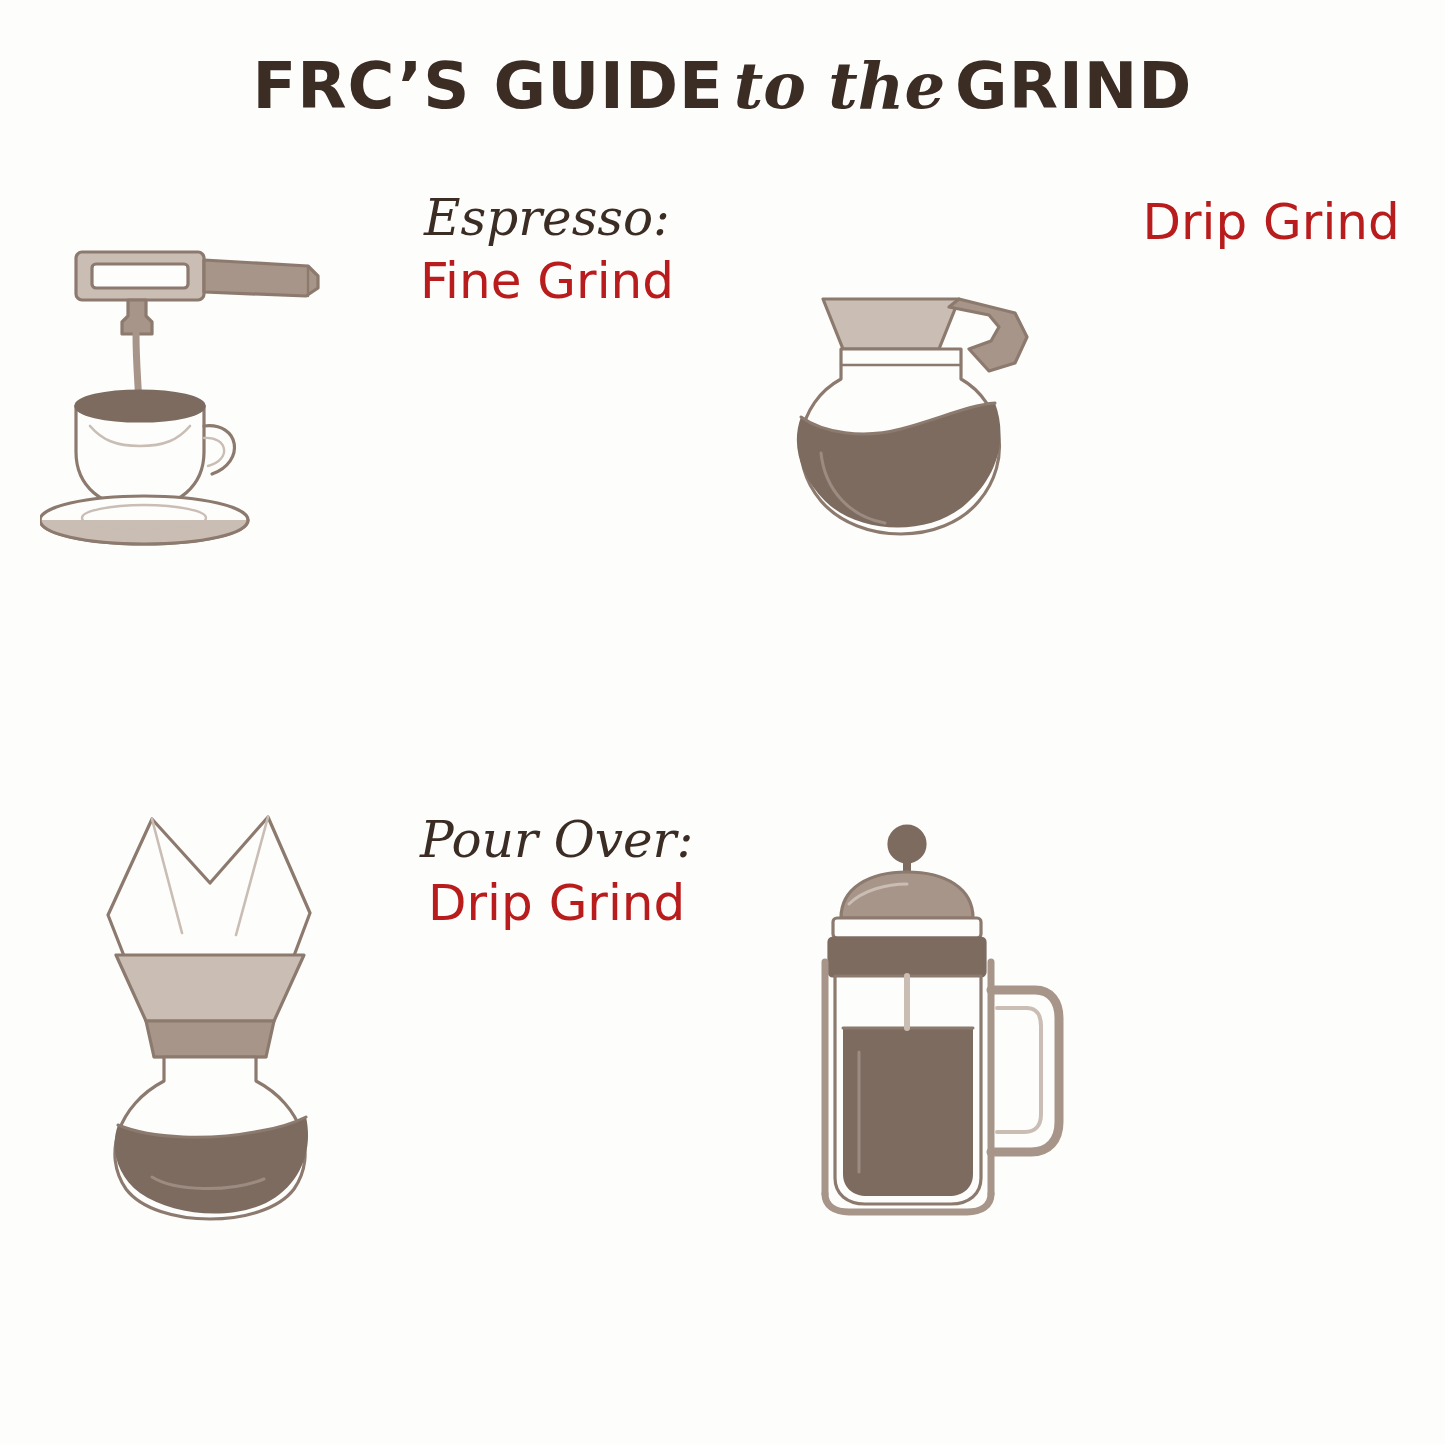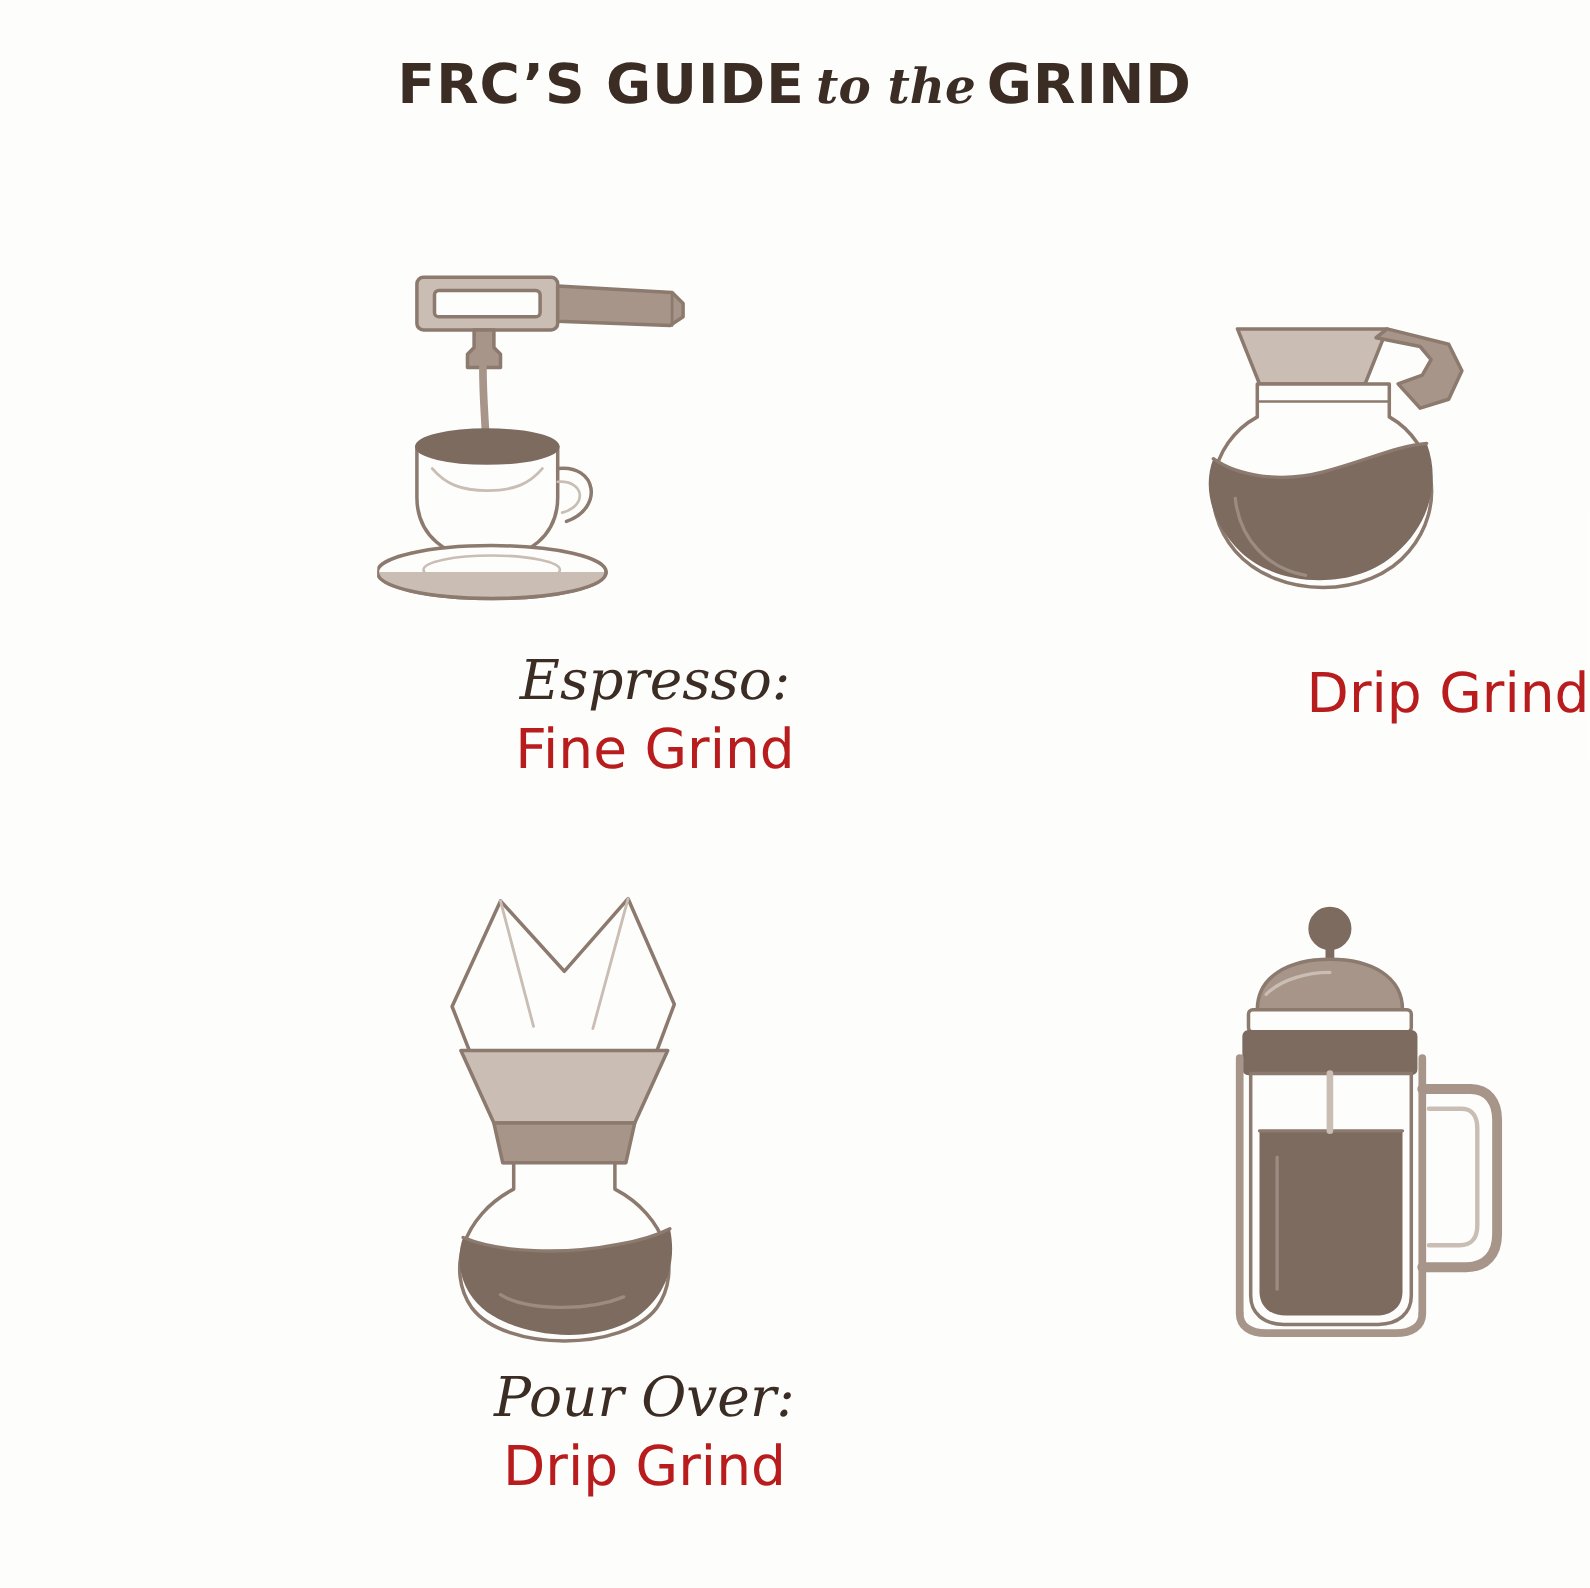--- a/index.html
+++ b/index.html
@@ -28,52 +28,52 @@
     position: absolute;
     top: 48px;
     left: 0;
     width: 100%;
     text-align: center;
     white-space: nowrap;
   }
   .title-strong {
     font-family: "DejaVu Sans", sans-serif;
     font-weight: bold;
-    font-size: 50px;
+    font-size: 64px;
     letter-spacing: 1px;
     color: #3b2d24;
     vertical-align: baseline;
   }
   .title-italic {
     font-family: "DejaVu Serif", serif;
     font-style: italic;
     font-weight: bold;
-    font-size: 44px;
+    font-size: 64px;
     color: #3b2d24;
     vertical-align: baseline;
     padding: 0 6px;
     text-align: center;
   }
 
   
   .grid {
     position: absolute;
     top: 175px;
     left: 0;
     width: 1445px;
     height: 1240px;
     display: grid;
     grid-template-columns: 1fr 1fr;
     grid-template-rows: 1fr 1fr;
   }
   .cell {
     position: relative;
     display: flex;
-    flex-direction: column;
-    align-items: flex-end;
+    flex-direction: row;
+    align-items: flex-start;
     justify-content: flex-start;
   }
   .art {
     width: 420px;
     height: 360px;
     display: flex;
     align-items: center;
     justify-content: center;
   }
   .art svg { display: block; }

